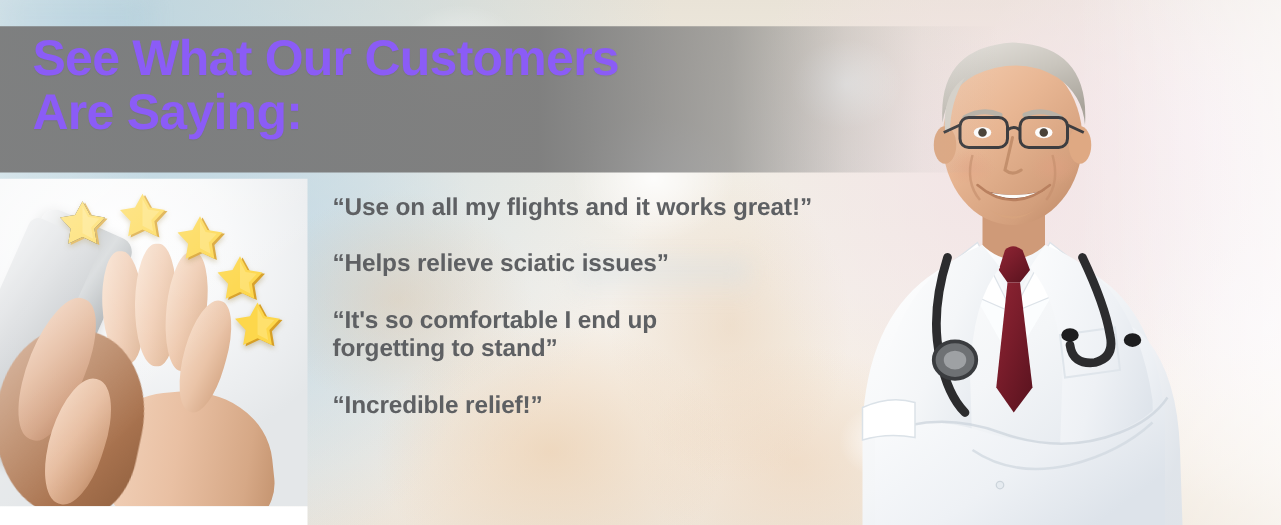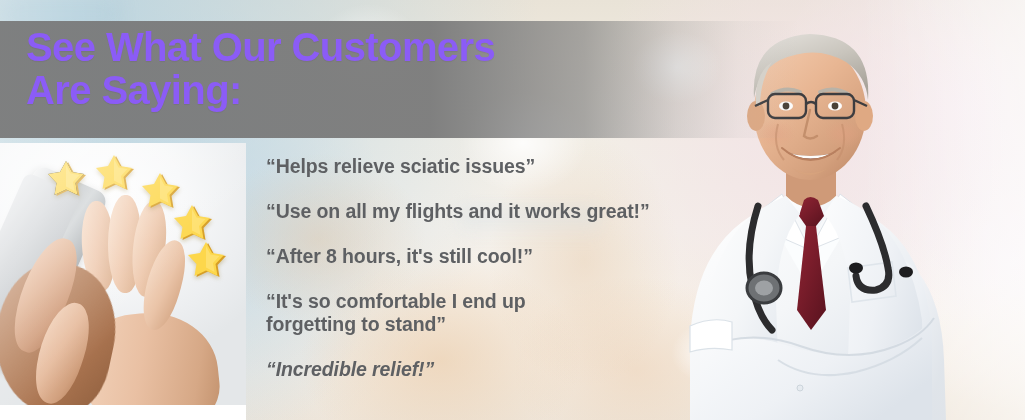--- a/index.html
+++ b/index.html
@@ -127,21 +127,21 @@
     color: #5e6063;
     font-size: 19.5px;
     font-weight: bold;
     line-height: 1.18;
     margin-bottom: 22px;
     white-space: pre-line;
     text-indent: 0;
     letter-spacing: -0.1px;
   }
   .quote.two-line { margin-bottom: 22px; }
-  .quote:last-child { margin-bottom: 12px; font-style: italic; }
+  .quote:last-child { margin-bottom: 12px; }
 
   
   #phone-photo {
     position: absolute;
     left: 0;
     top: 143px;
     width: 246px;
     height: 262px;
     overflow: hidden;
     background:
@@ -382,23 +382,22 @@
 
       <path d="M132 168 Q150 178 168 168 Q150 182 132 168 Z" fill="#d9a57e" opacity="0.5"></path>
     </svg>
   </div>
 
   <div id="header-band"></div>
   <div id="headline">See What Our Customers
 Are Saying:</div>
 
   <div id="quotes">
+    <div class="quote">“Use on all my flights and it works great!”</div>
     <div class="quote">“Helps relieve sciatic issues”</div>
-    <div class="quote">“Use on all my flights and it works great!”</div>
-    <div class="quote">“After 8 hours, it's still cool!”</div>
     <div class="quote two-line">“It's so comfortable I end up
   forgetting to stand”</div>
     <div class="quote">“Incredible relief!”</div>
   </div>
 
   <div id="phone-photo">
     <div id="phone-body"></div>
     <div id="phone-screen"></div>
 
     <div class="palm" id="hand-right-palm"></div>

